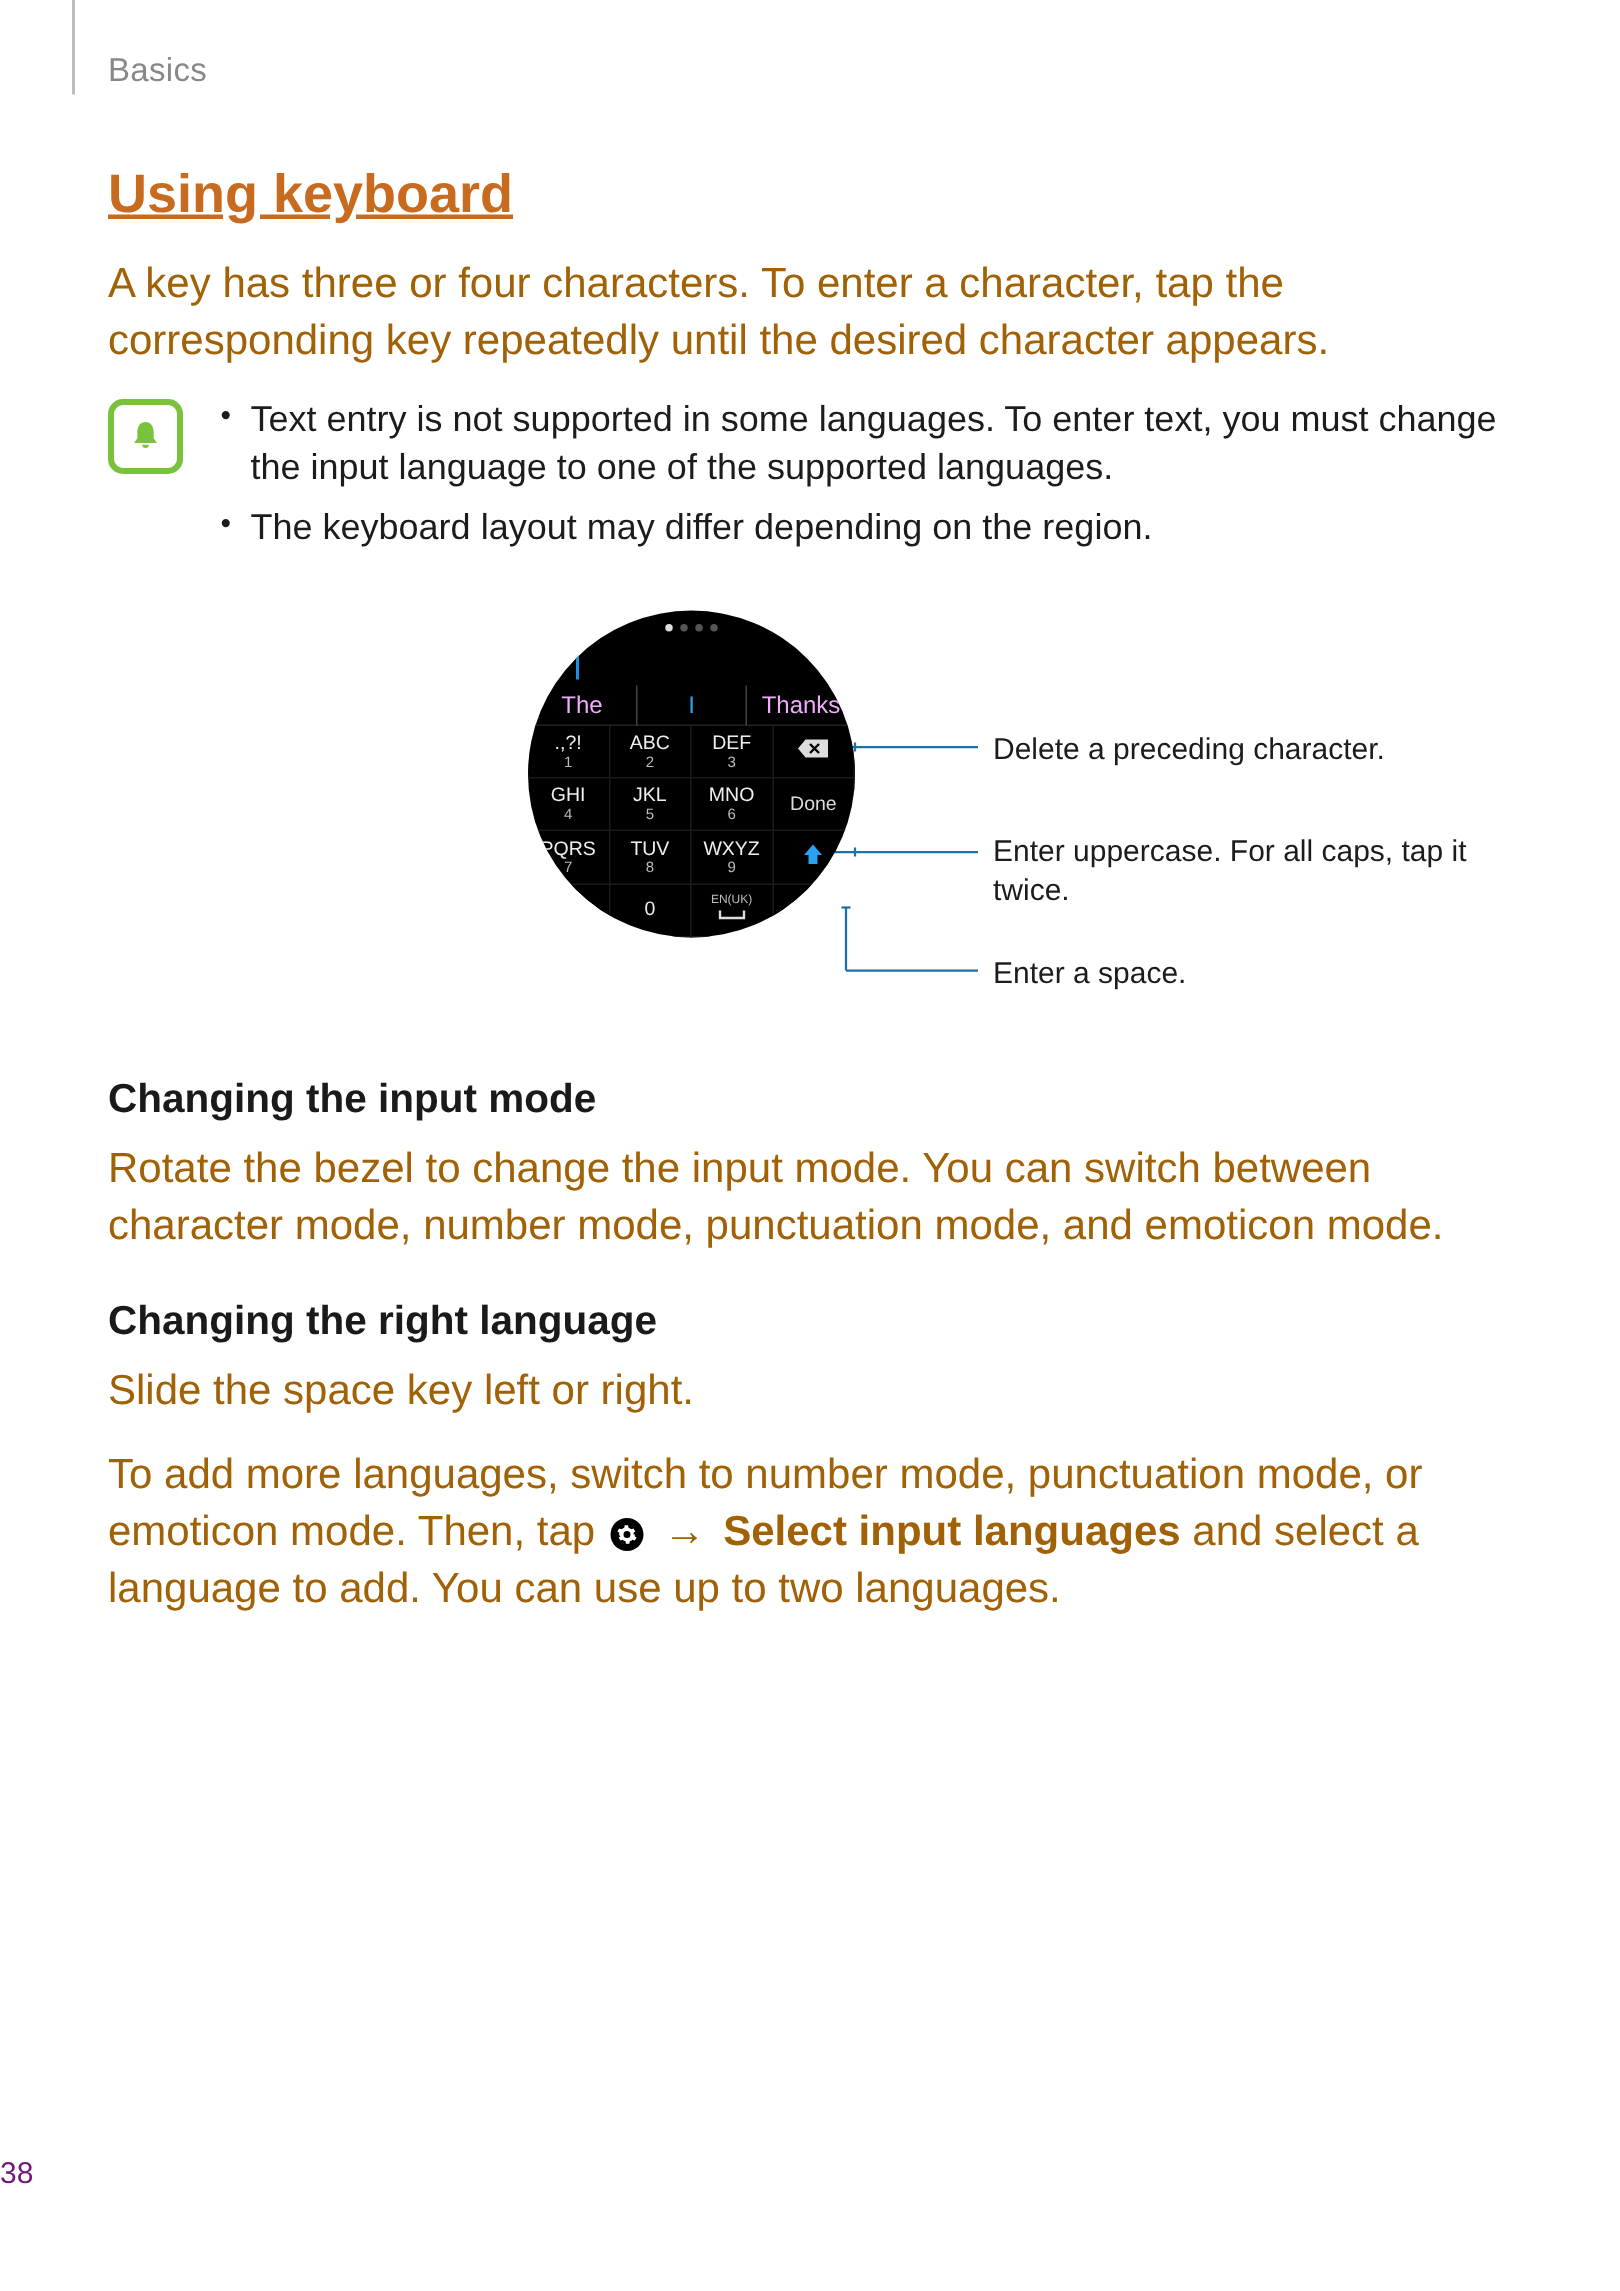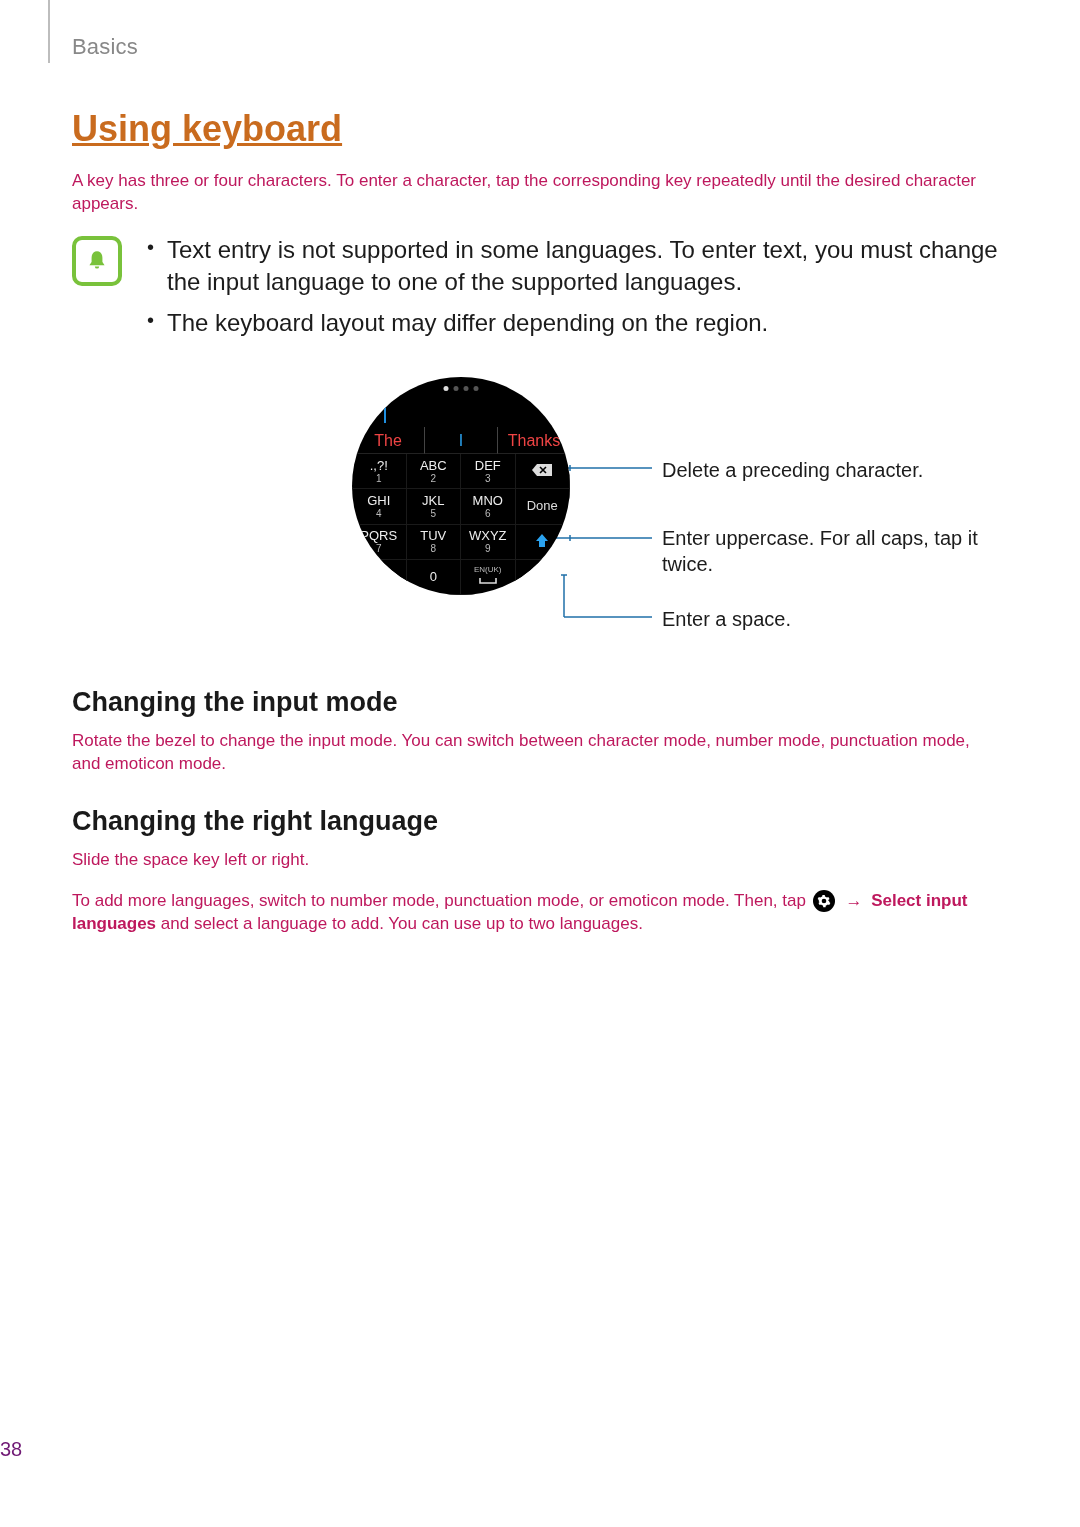--- a/index.html
+++ b/index.html
@@ -42,24 +42,24 @@
     top: 108px;
   }
   h2.title {
     margin: 0 0 20px 0;
     font-size: 36px;
     font-weight: 700;
     color: #c96b1e;
     text-decoration: underline;
   }
   p.body {
-    font-size: 17px;
+    font-size: 28px;
     line-height: 1.35;
     margin: 0 10px 18px 0;
-    color: #be185d;
+    color: #a16207;
   }
   .note-block {
     display: flex;
     align-items: flex-start;
     gap: 21px;
     margin-bottom: 30px;
   }
   .note-icon-frame {
     width: 42px;
     height: 42px;
@@ -133,21 +133,21 @@
   .suggest-row {
     position: absolute;
     top: 50px;
     left: 0; right: 0;
     display: flex;
     height: 27px;
   }
   .suggest-row .sg {
     flex: 1;
     text-align: center;
-    color: #ef4444;
+    color: #f0abfc;
     font-size: 16px;
     line-height: 27px;
     border-bottom: 1px solid #222;
   }
   .suggest-row .sg.mid {
     border-left: 1px solid #444;
     border-right: 1px solid #444;
     color:#2aa2ef;
   }
   .keypad {

